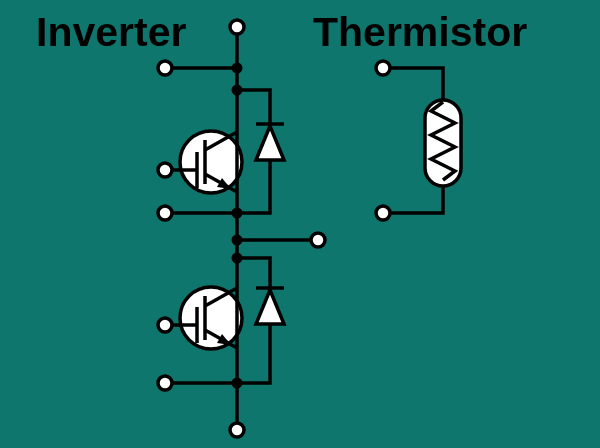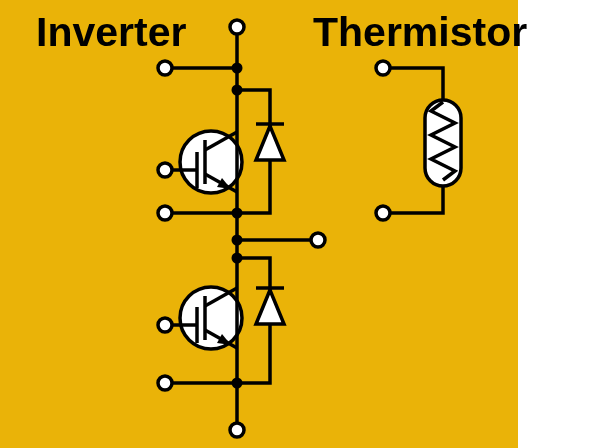--- a/index.html
+++ b/index.html
@@ -5,23 +5,23 @@
   html, body {
     margin: 0;
     padding: 0;
     background: #ffffff;
     width: 600px;
     height: 448px;
     overflow: hidden;
   }
   .stage {
     position: relative;
-    width: 518px;
+    width: 600px;
     height: 448px;
-    background: #eab308;
+    background: #0f766e;
   }
   .wire {
     stroke: #000000;
     stroke-width: 3.5;
     fill: none;
     stroke-linecap: butt;
     stroke-linejoin: miter;
   }
   .sym {
     stroke: #000000;

